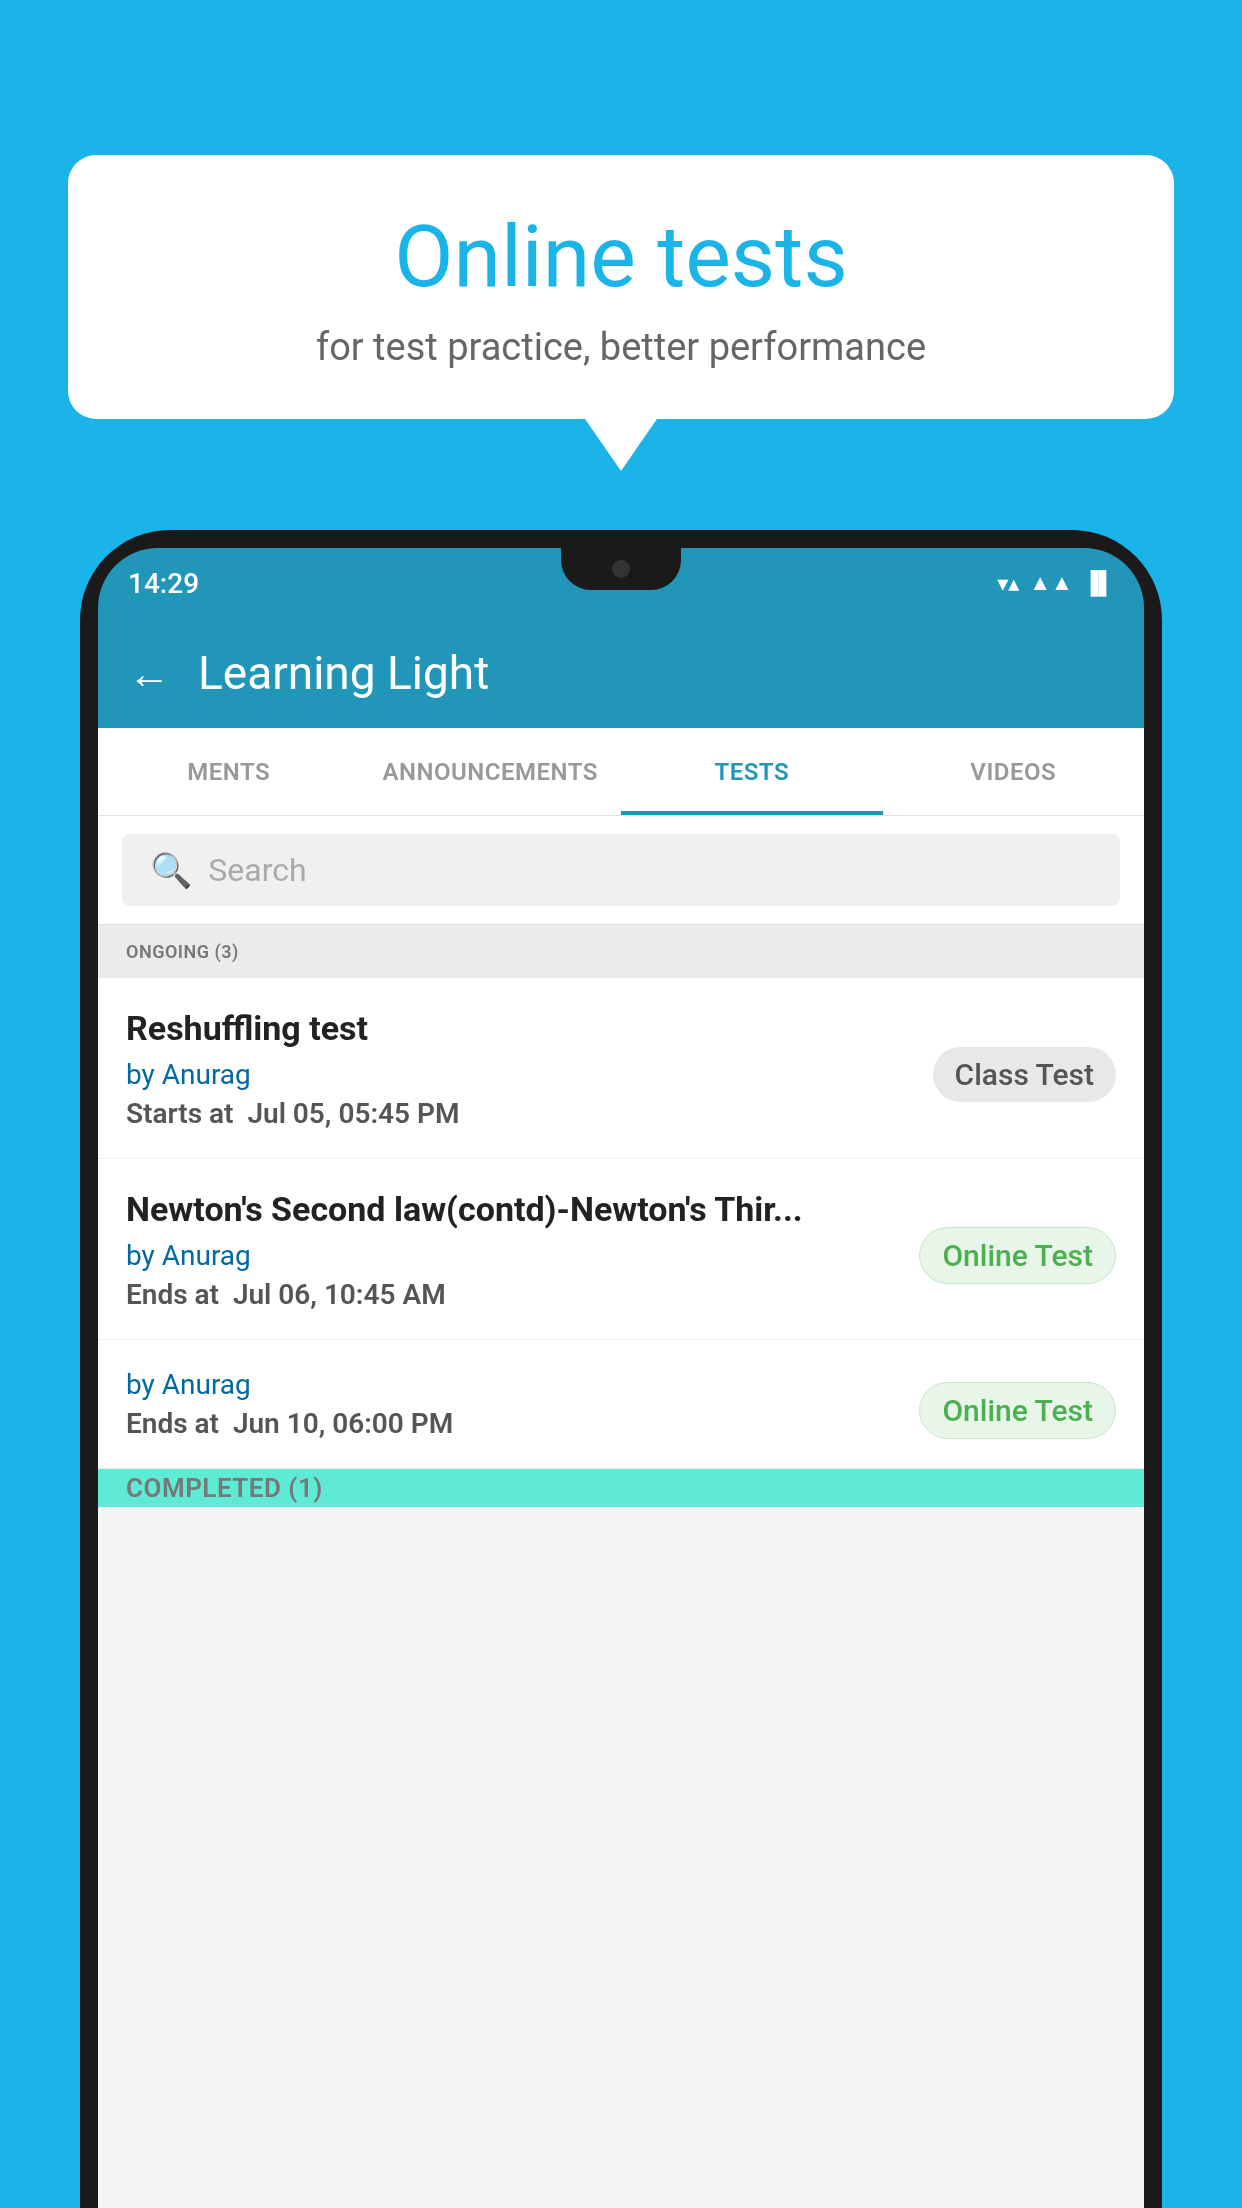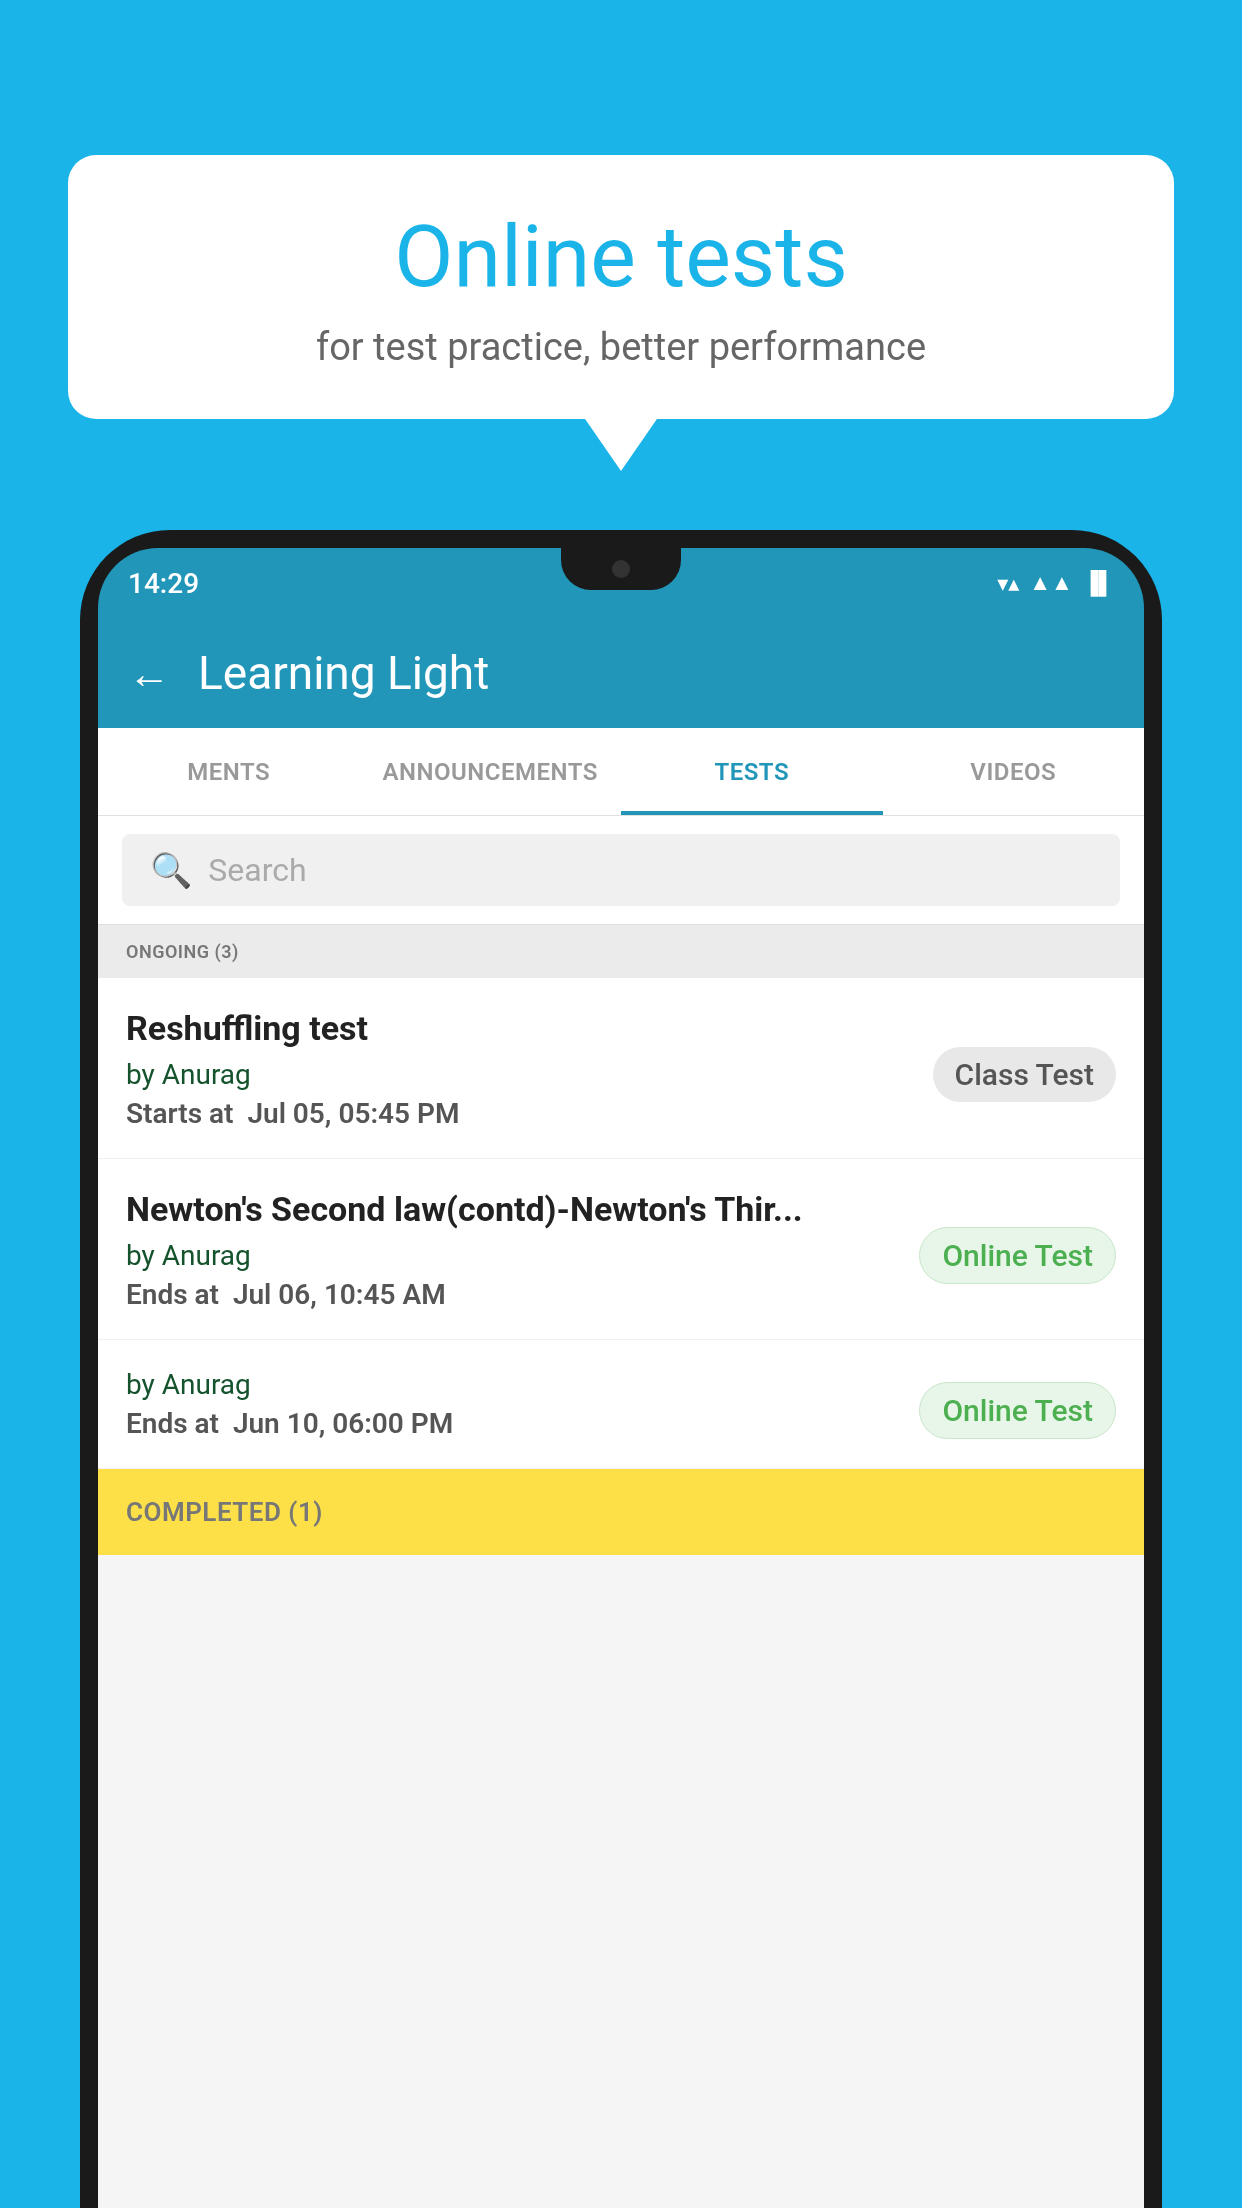--- a/index.html
+++ b/index.html
@@ -216,21 +216,21 @@
     }
     .test-name {
       font-size: 34px;
       font-weight: 700;
       color: #222;
       margin-bottom: 8px;
       line-height: 1.3;
     }
     .test-by {
       font-size: 28px;
-      color: #14532d;
+      color: #0369a1;
       margin-bottom: 6px;
     }
     .test-date {
       font-size: 28px;
       color: #666;
     }
     .test-date span {
       font-weight: 600;
       color: #555;
     }
@@ -247,22 +247,22 @@
       color: #555;
     }
     .badge-online {
       background: #e8f5e9;
       color: #4caf50;
       border: 1px solid #c8e6c9;
     }
 
     
     .completed-section {
-      background: #fde047;
-      padding: 28px 28px;
+      background: #5eead4;
+      padding: 4px 28px;
       font-size: 26px;
       font-weight: 600;
       color: #777;
       letter-spacing: 0.5px;
     }
   </style>
 </head>
 <body>
 
 <div class="speech-bubble">

